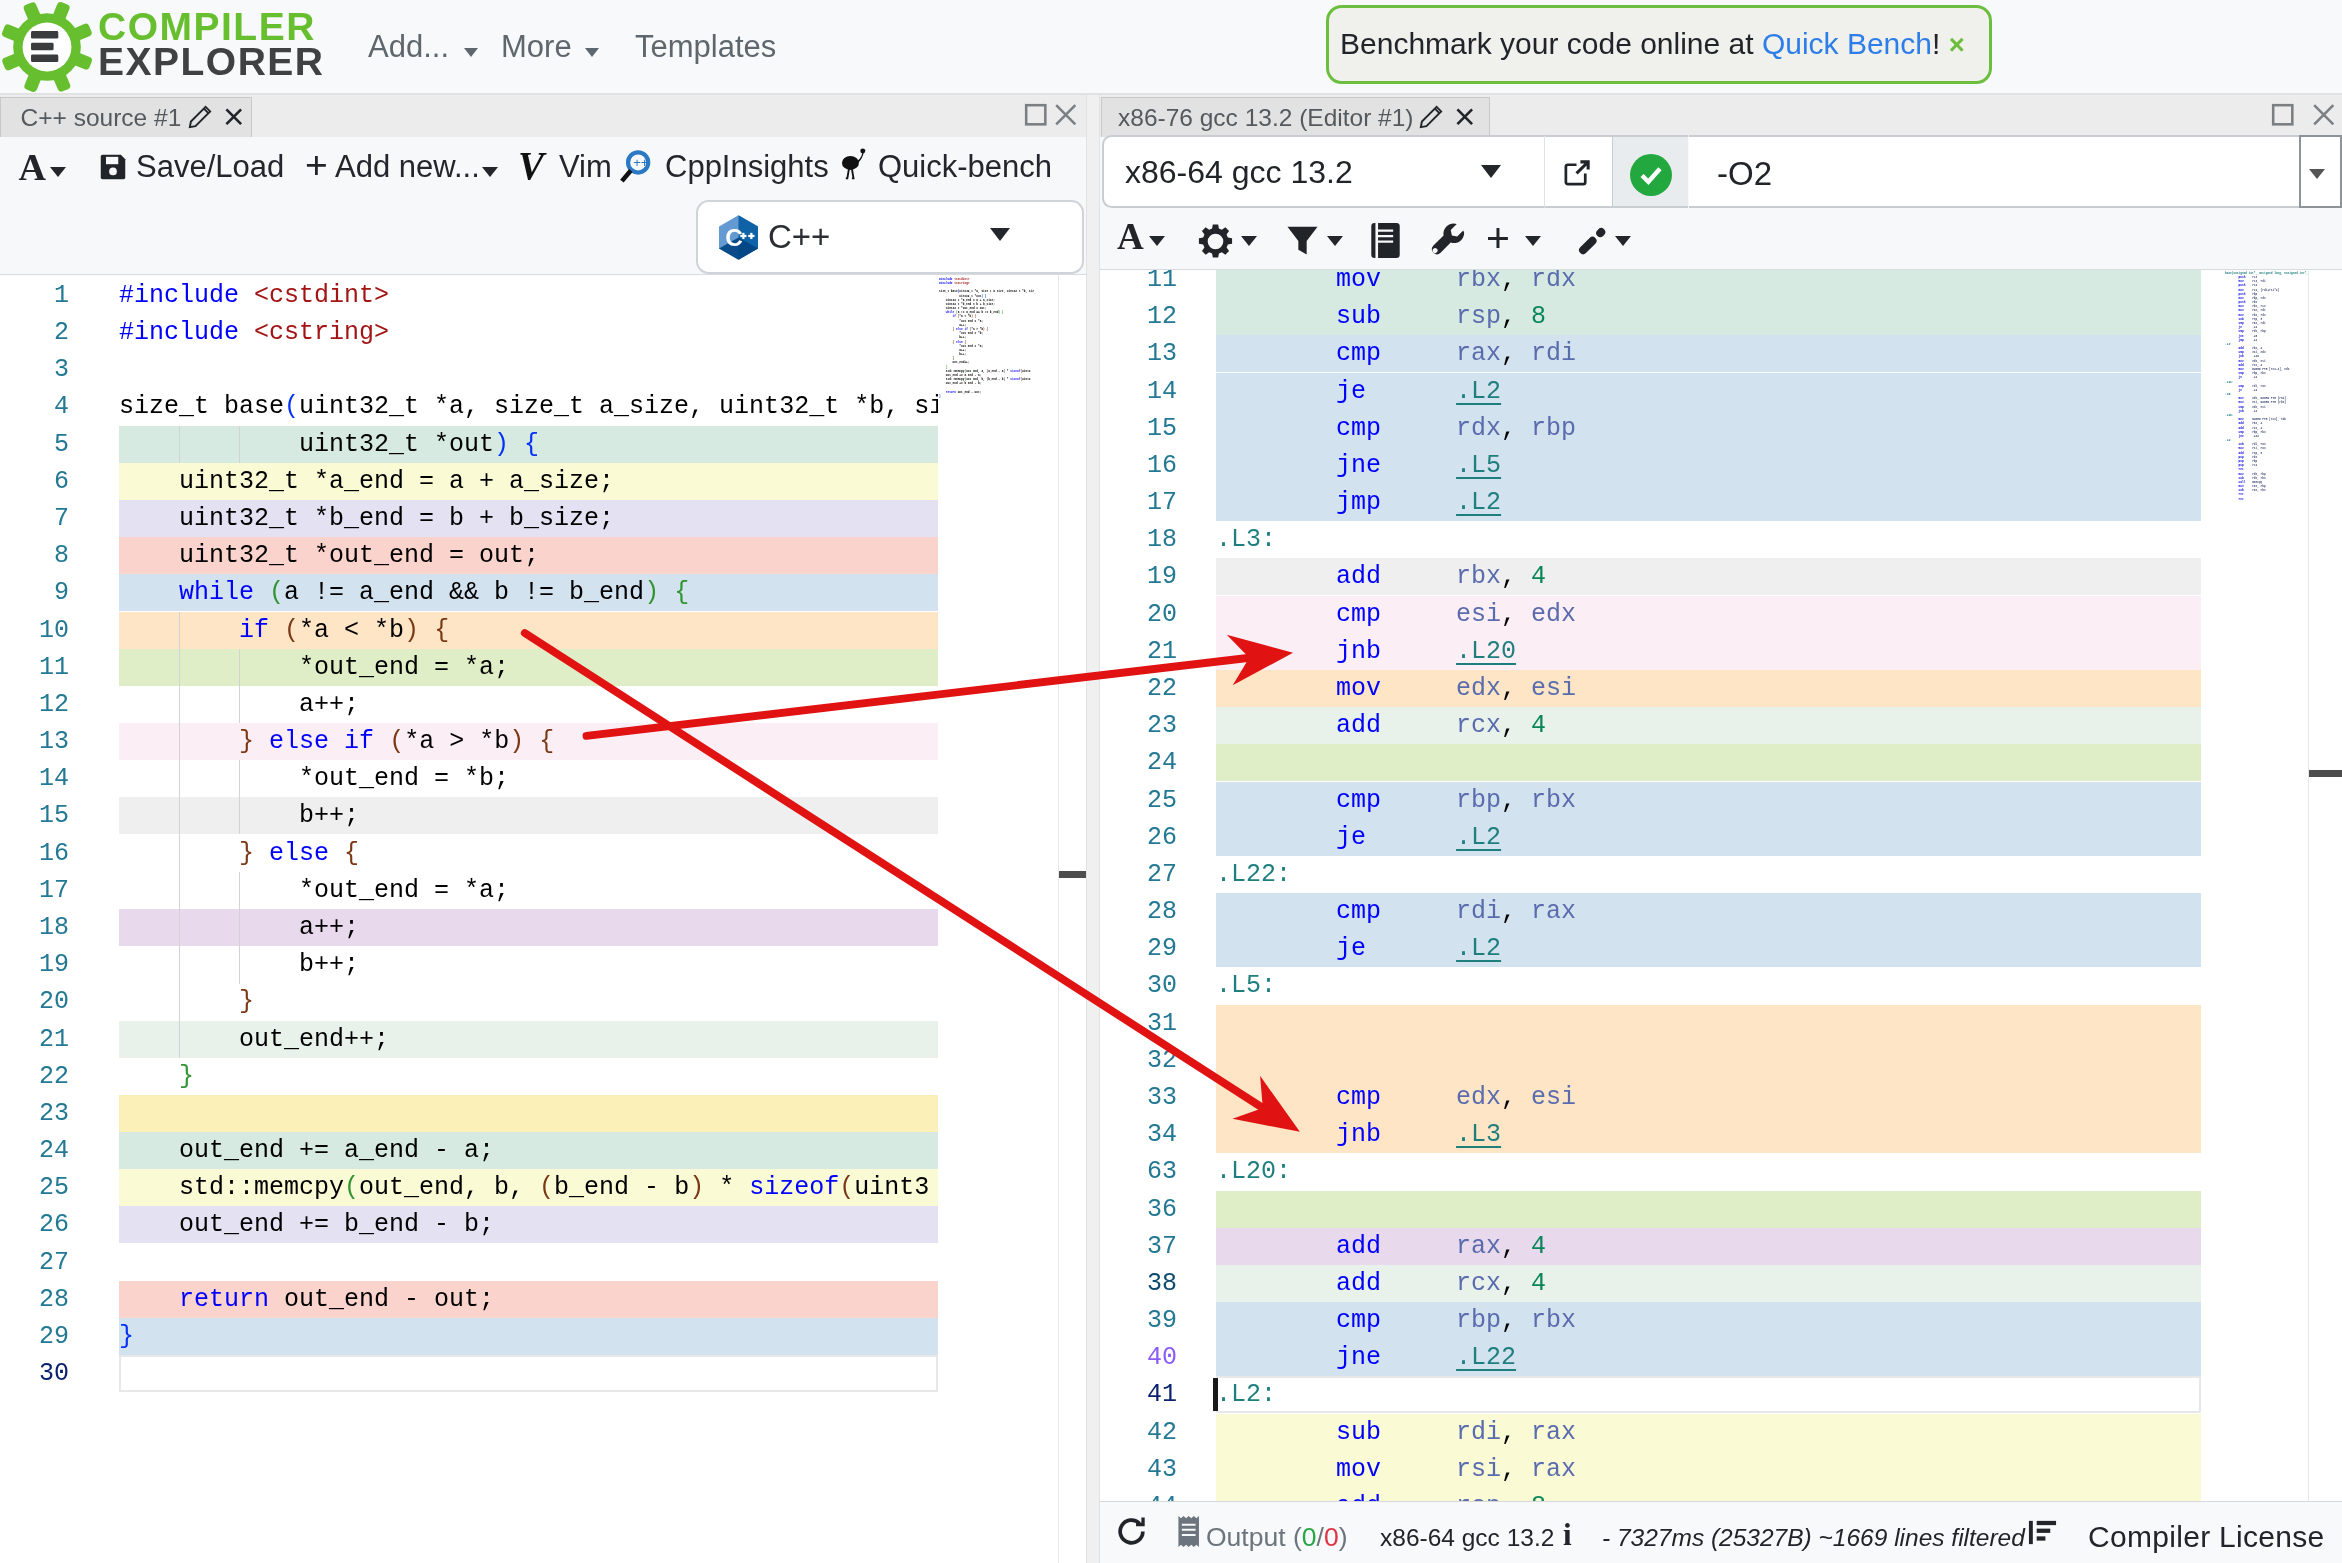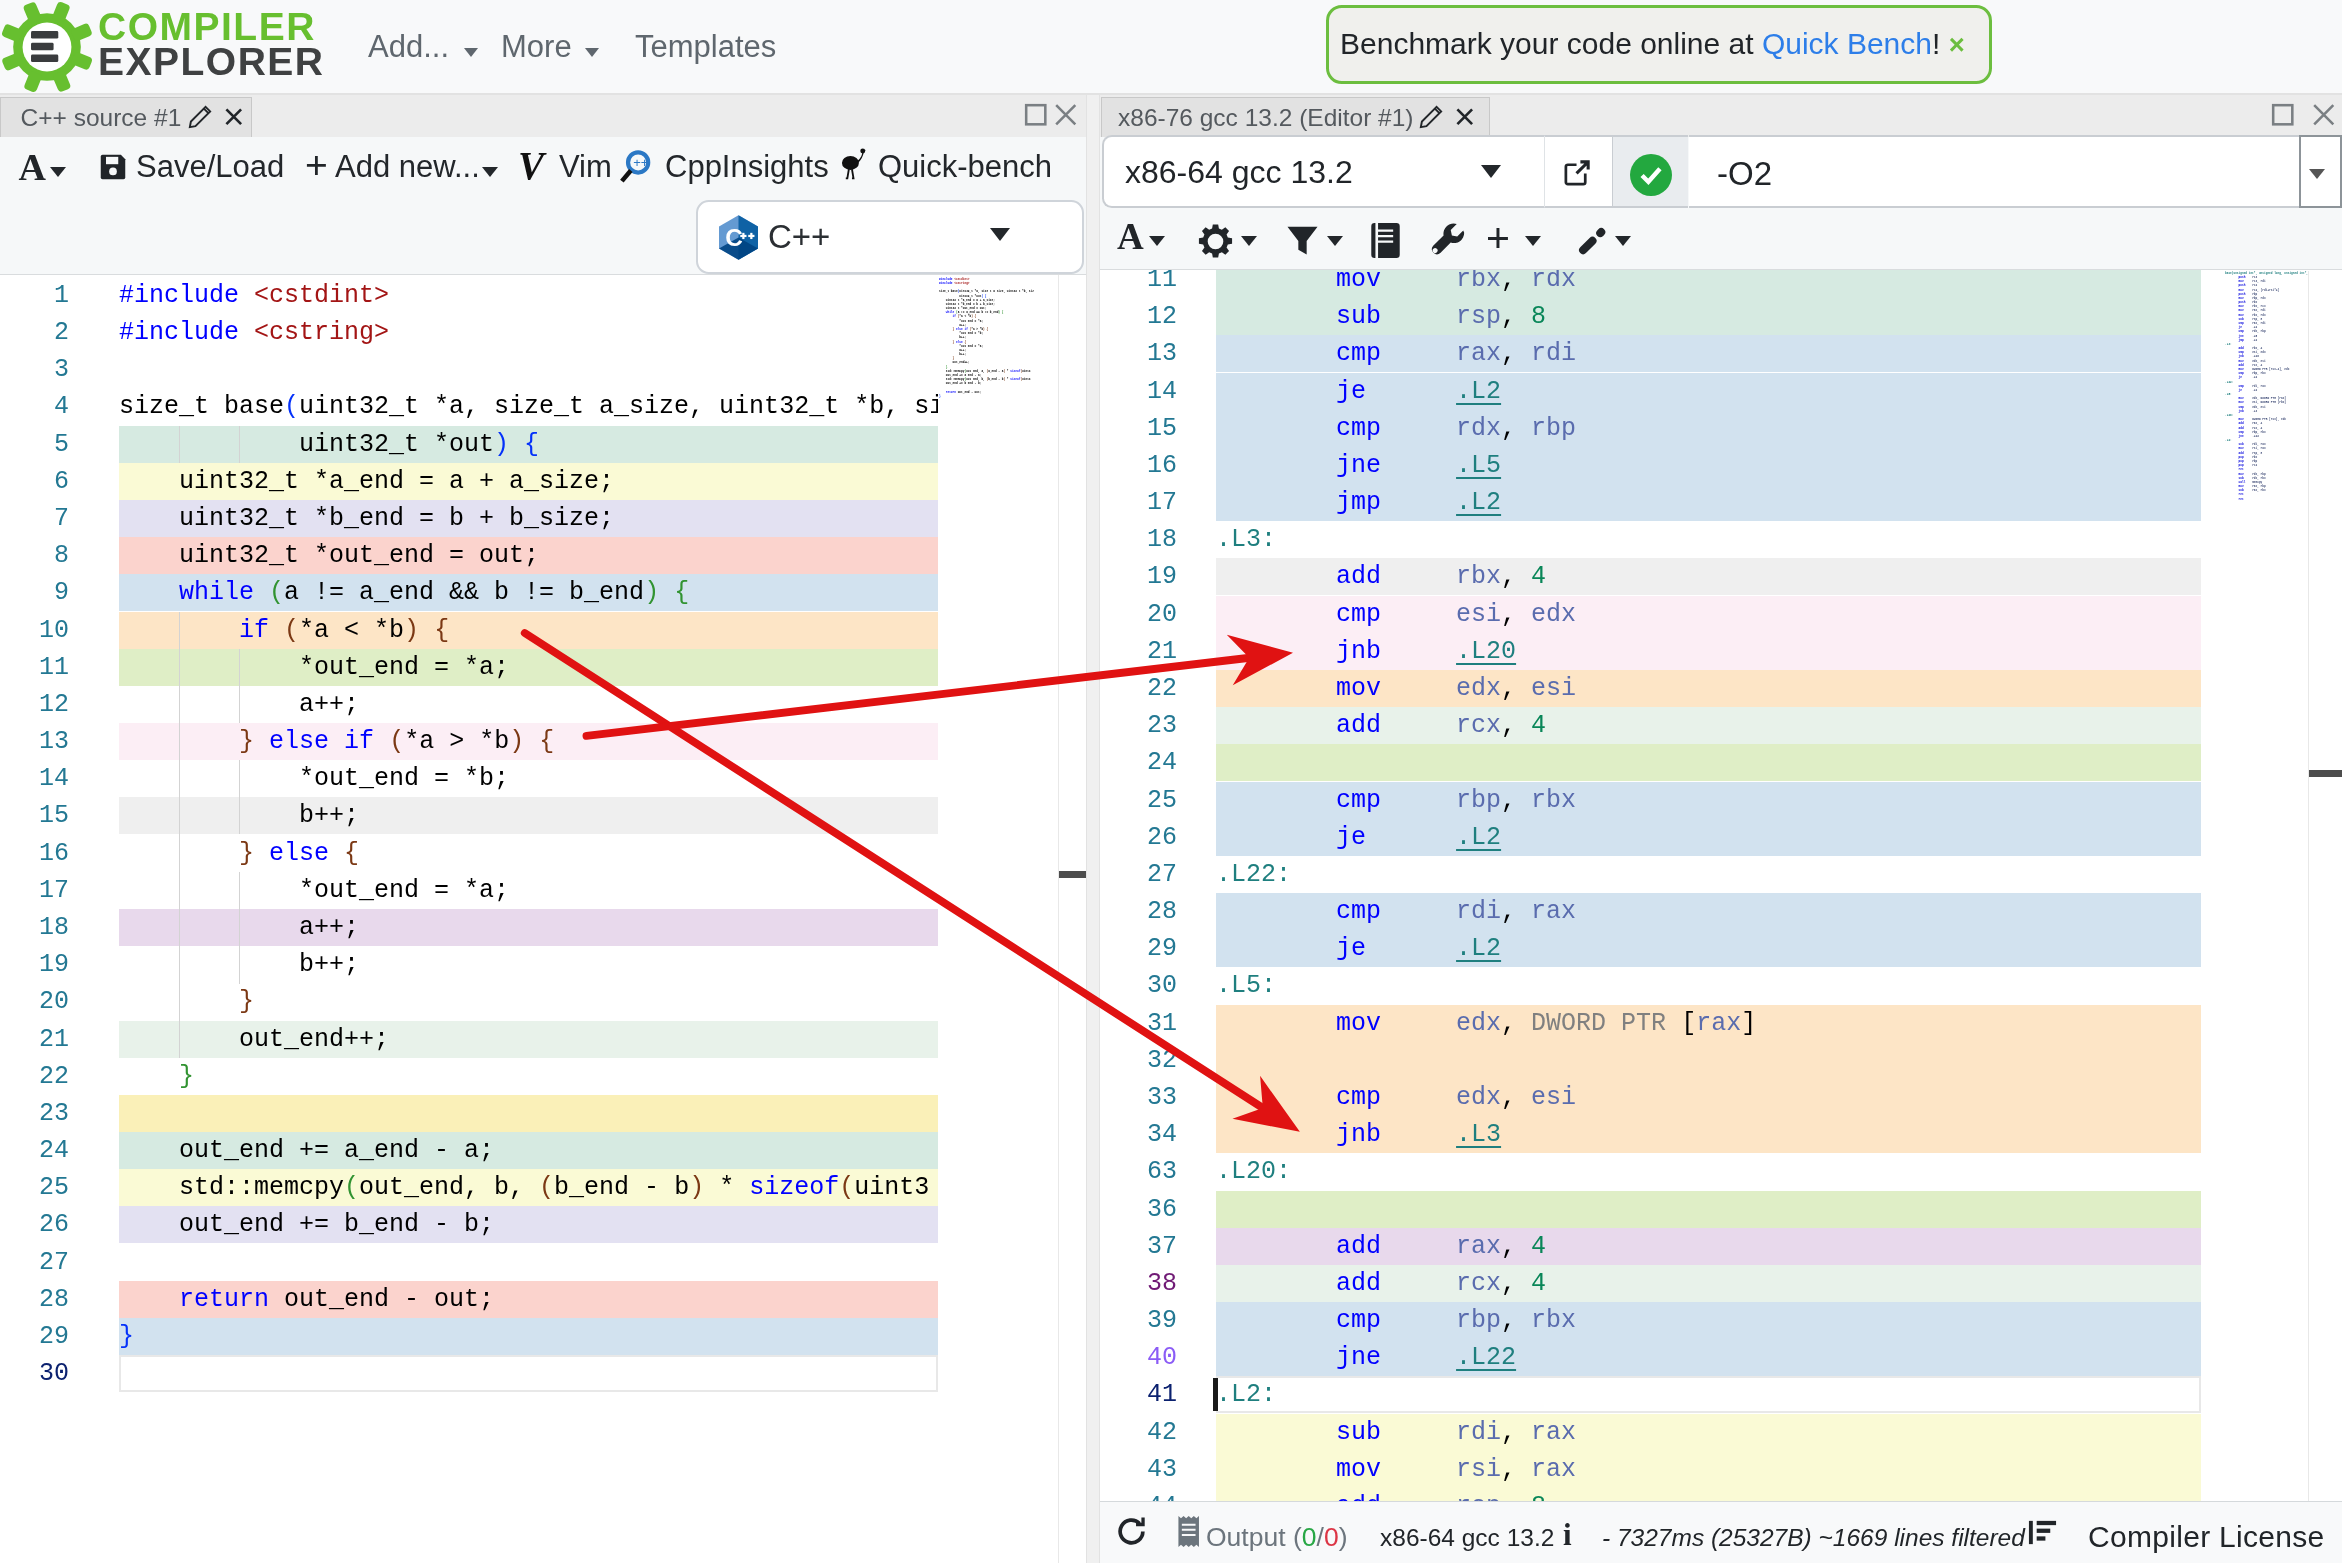--- a/index.html
+++ b/index.html
@@ -340,21 +340,21 @@
 <div class="ln" style="left:0;width:77px;top:623px;color:#237893">28</div>
 <div class="ln" style="left:0;width:77px;top:660px;color:#237893">29</div>
 <div class="ln" style="left:0;width:77px;top:697px;color:#237893">30</div>
 <div class="ln" style="left:0;width:77px;top:735px;color:#237893">31</div>
 <div class="ln" style="left:0;width:77px;top:772px;color:#237893">32</div>
 <div class="ln" style="left:0;width:77px;top:809px;color:#237893">33</div>
 <div class="ln" style="left:0;width:77px;top:846px;color:#237893">34</div>
 <div class="ln" style="left:0;width:77px;top:883px;color:#237893">63</div>
 <div class="ln" style="left:0;width:77px;top:921px;color:#237893">36</div>
 <div class="ln" style="left:0;width:77px;top:958px;color:#237893">37</div>
-<div class="ln" style="left:0;width:77px;top:995px;color:#701a75">38</div>
+<div class="ln" style="left:0;width:77px;top:995px;color:#0c4a6e">38</div>
 <div class="ln" style="left:0;width:77px;top:1032px;color:#237893">39</div>
 <div class="ln" style="left:0;width:77px;top:1069px;color:#8b5cf6">40</div>
 <div class="ln" style="left:0;width:77px;top:1106px;color:#0b216f">41</div>
 <div class="ln" style="left:0;width:77px;top:1144px;color:#237893">42</div>
 <div class="ln" style="left:0;width:77px;top:1181px;color:#237893">43</div>
 <div class="ln" style="left:0;width:77px;top:1218px;color:#237893">44</div>
 <div class="cl" style="left:116px;top:-9px">        <span style="color:#0000ff">mov</span>     <span style="color:#5a6cae">rbx</span><span>, </span><span style="color:#5a6cae">rdx</span></div>
 <div class="cl" style="left:116px;top:28px">        <span style="color:#0000ff">sub</span>     <span style="color:#5a6cae">rsp</span><span>, </span><span style="color:#098658">8</span></div>
 <div class="cl" style="left:116px;top:65px">        <span style="color:#0000ff">cmp</span>     <span style="color:#5a6cae">rax</span><span>, </span><span style="color:#5a6cae">rdi</span></div>
 <div class="cl" style="left:116px;top:103px">        <span style="color:#0000ff">je</span>      <span class="u" style="color:#1f7f7f">.L2</span></div>
@@ -366,21 +366,20 @@
 <div class="cl" style="left:116px;top:326px">        <span style="color:#0000ff">cmp</span>     <span style="color:#5a6cae">esi</span><span>, </span><span style="color:#5a6cae">edx</span></div>
 <div class="cl" style="left:116px;top:363px">        <span style="color:#0000ff">jnb</span>     <span class="u" style="color:#1f7f7f">.L20</span></div>
 <div class="cl" style="left:116px;top:400px">        <span style="color:#0000ff">mov</span>     <span style="color:#5a6cae">edx</span><span>, </span><span style="color:#5a6cae">esi</span></div>
 <div class="cl" style="left:116px;top:437px">        <span style="color:#0000ff">add</span>     <span style="color:#5a6cae">rcx</span><span>, </span><span style="color:#098658">4</span></div>
 <div class="cl" style="left:116px;top:512px">        <span style="color:#0000ff">cmp</span>     <span style="color:#5a6cae">rbp</span><span>, </span><span style="color:#5a6cae">rbx</span></div>
 <div class="cl" style="left:116px;top:549px">        <span style="color:#0000ff">je</span>      <span class="u" style="color:#1f7f7f">.L2</span></div>
 <div class="cl" style="left:116px;top:586px"><span style="color:#1f7f7f">.L22:</span></div>
 <div class="cl" style="left:116px;top:623px">        <span style="color:#0000ff">cmp</span>     <span style="color:#5a6cae">rdi</span><span>, </span><span style="color:#5a6cae">rax</span></div>
 <div class="cl" style="left:116px;top:660px">        <span style="color:#0000ff">je</span>      <span class="u" style="color:#1f7f7f">.L2</span></div>
 <div class="cl" style="left:116px;top:697px"><span style="color:#1f7f7f">.L5:</span></div>
-<div class="cl" style="left:116px;top:735px">        <span style="color:#0000ff">mov</span>     <span style="color:#5a6cae">edx</span><span>, </span><span style="color:#808080">DWORD PTR </span><span>[</span><span style="color:#5a6cae">rax</span><span>]</span></div>
 <div class="cl" style="left:116px;top:809px">        <span style="color:#0000ff">cmp</span>     <span style="color:#5a6cae">edx</span><span>, </span><span style="color:#5a6cae">esi</span></div>
 <div class="cl" style="left:116px;top:846px">        <span style="color:#0000ff">jnb</span>     <span class="u" style="color:#1f7f7f">.L3</span></div>
 <div class="cl" style="left:116px;top:883px"><span style="color:#1f7f7f">.L20:</span></div>
 <div class="cl" style="left:116px;top:958px">        <span style="color:#0000ff">add</span>     <span style="color:#5a6cae">rax</span><span>, </span><span style="color:#098658">4</span></div>
 <div class="cl" style="left:116px;top:995px">        <span style="color:#0000ff">add</span>     <span style="color:#5a6cae">rcx</span><span>, </span><span style="color:#098658">4</span></div>
 <div class="cl" style="left:116px;top:1032px">        <span style="color:#0000ff">cmp</span>     <span style="color:#5a6cae">rbp</span><span>, </span><span style="color:#5a6cae">rbx</span></div>
 <div class="cl" style="left:116px;top:1069px">        <span style="color:#0000ff">jne</span>     <span class="u" style="color:#1f7f7f">.L22</span></div>
 <div class="cl" style="left:116px;top:1106px"><span style="color:#1f7f7f">.L2:</span></div>
 <div class="cl" style="left:116px;top:1144px">        <span style="color:#0000ff">sub</span>     <span style="color:#5a6cae">rdi</span><span>, </span><span style="color:#5a6cae">rax</span></div>
 <div class="cl" style="left:116px;top:1181px">        <span style="color:#0000ff">mov</span>     <span style="color:#5a6cae">rsi</span><span>, </span><span style="color:#5a6cae">rax</span></div>

